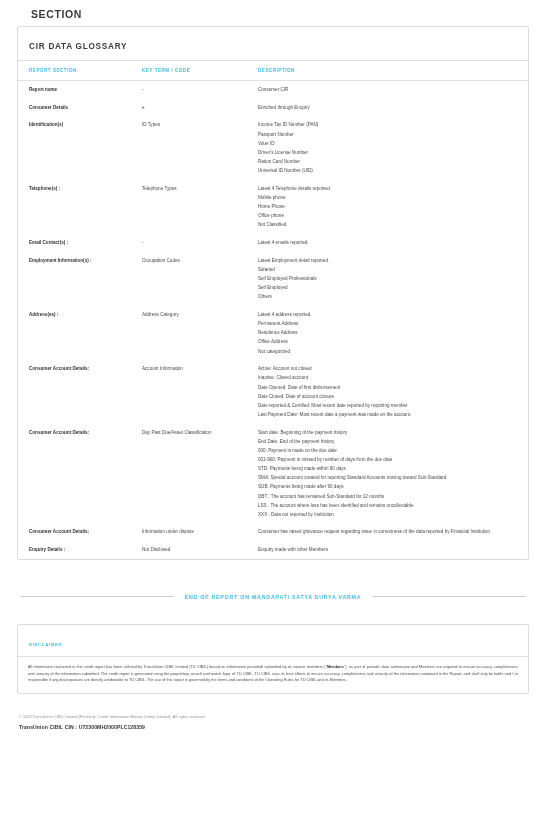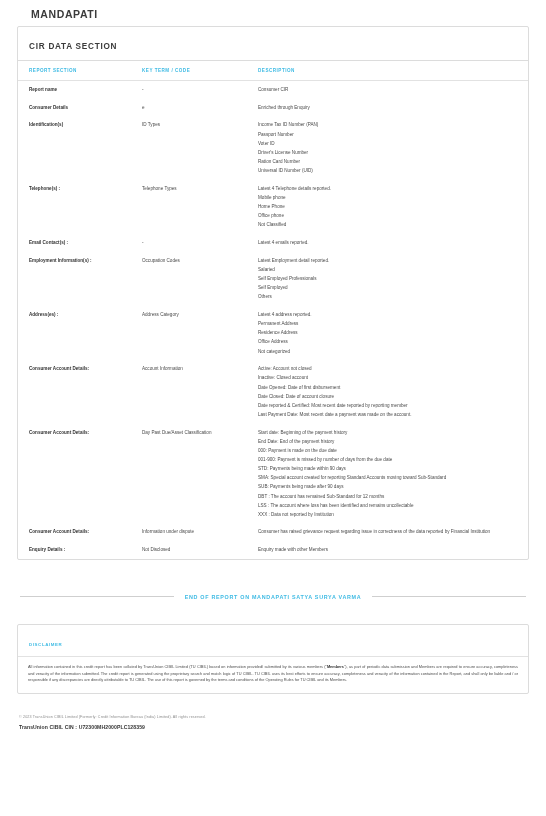--- a/index.html
+++ b/index.html
@@ -146,25 +146,25 @@
     font-weight: bold;
     color: #333;
     letter-spacing: 0.1px;
   }
 </style>
 </head>
 <body>
 
 <div class="page">
 
-  <div class="section-title">MANDAPATI</div>
+  <div class="section-title">SECTION</div>
 
   <div class="card">
     <div class="card-head">
-      <span class="card-head-title">CIR DATA SECTION</span>
+      <span class="card-head-title">CIR DATA GLOSSARY</span>
     </div>
 
     <table class="glossary">
       <colgroup>
           <col class="c1">
           <col class="c2">
           <col class="c3">
         </colgroup>
       <thead>
         <tr>

